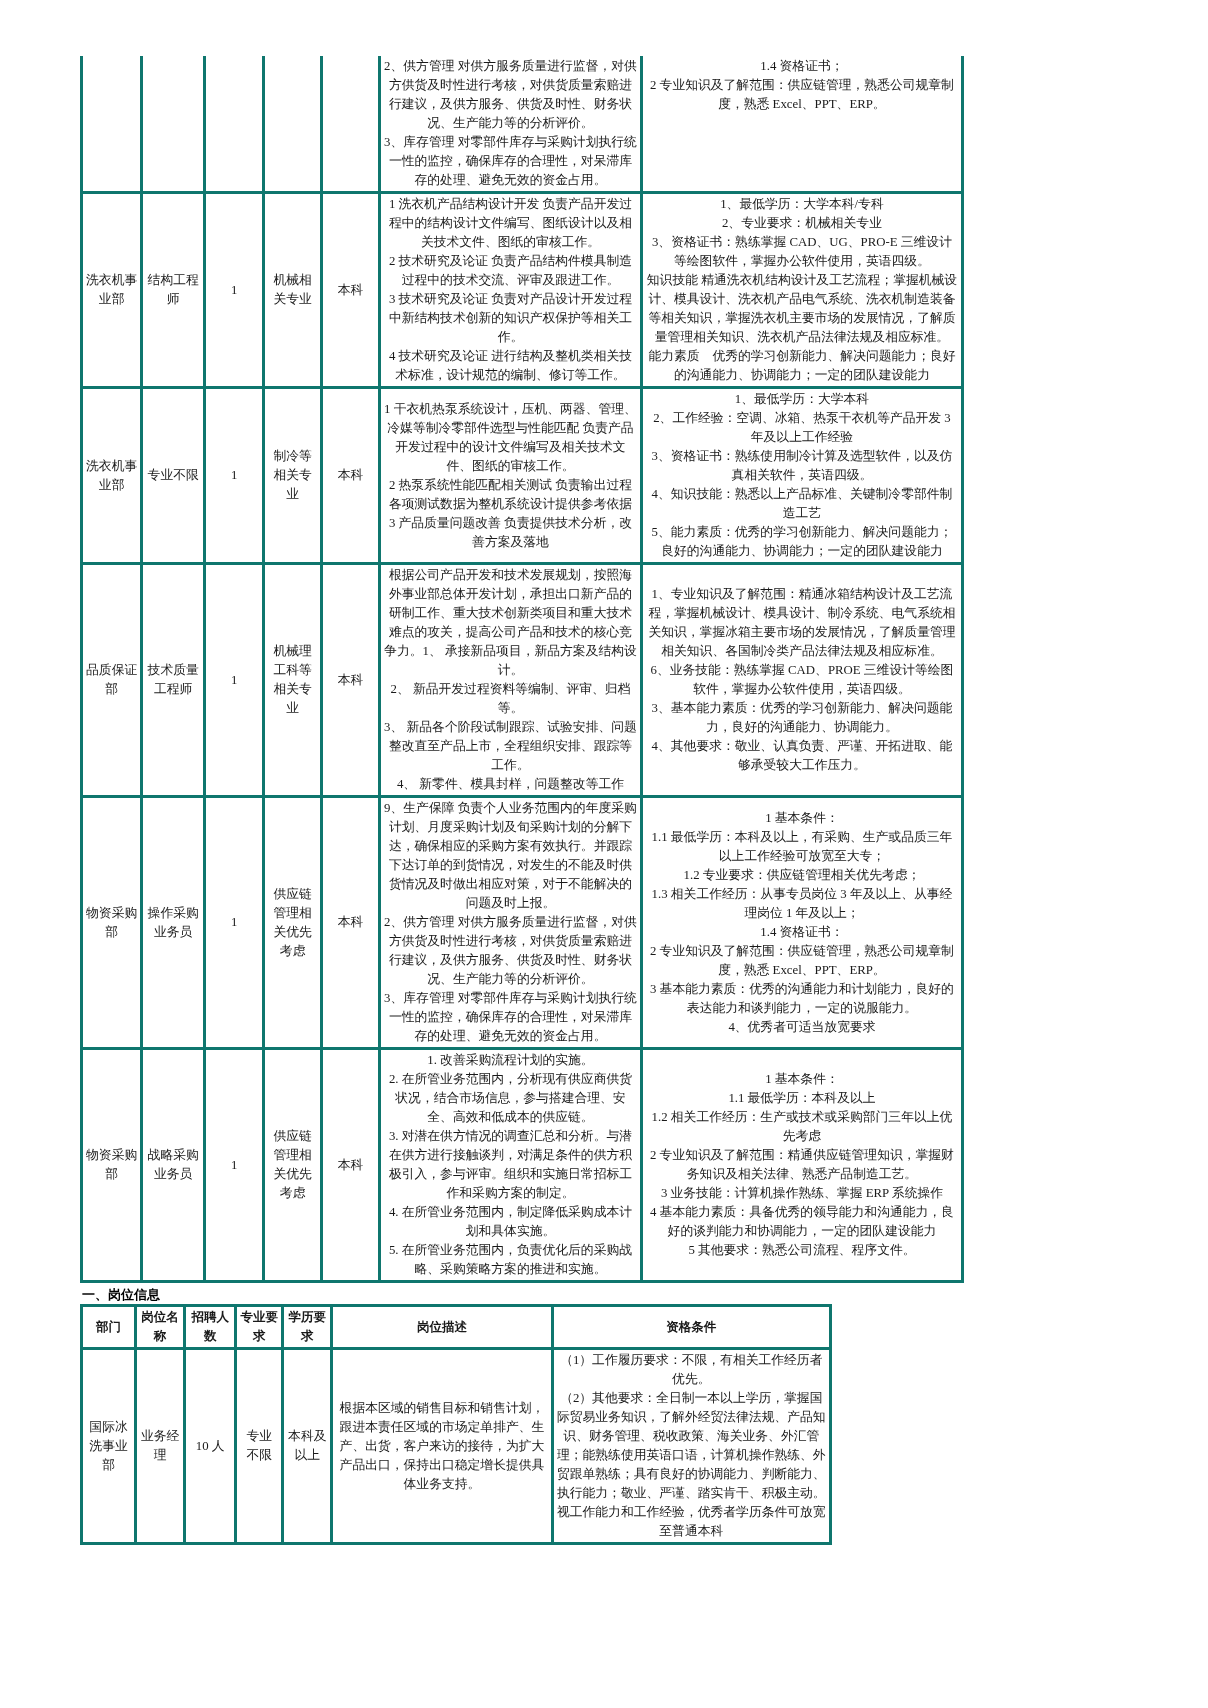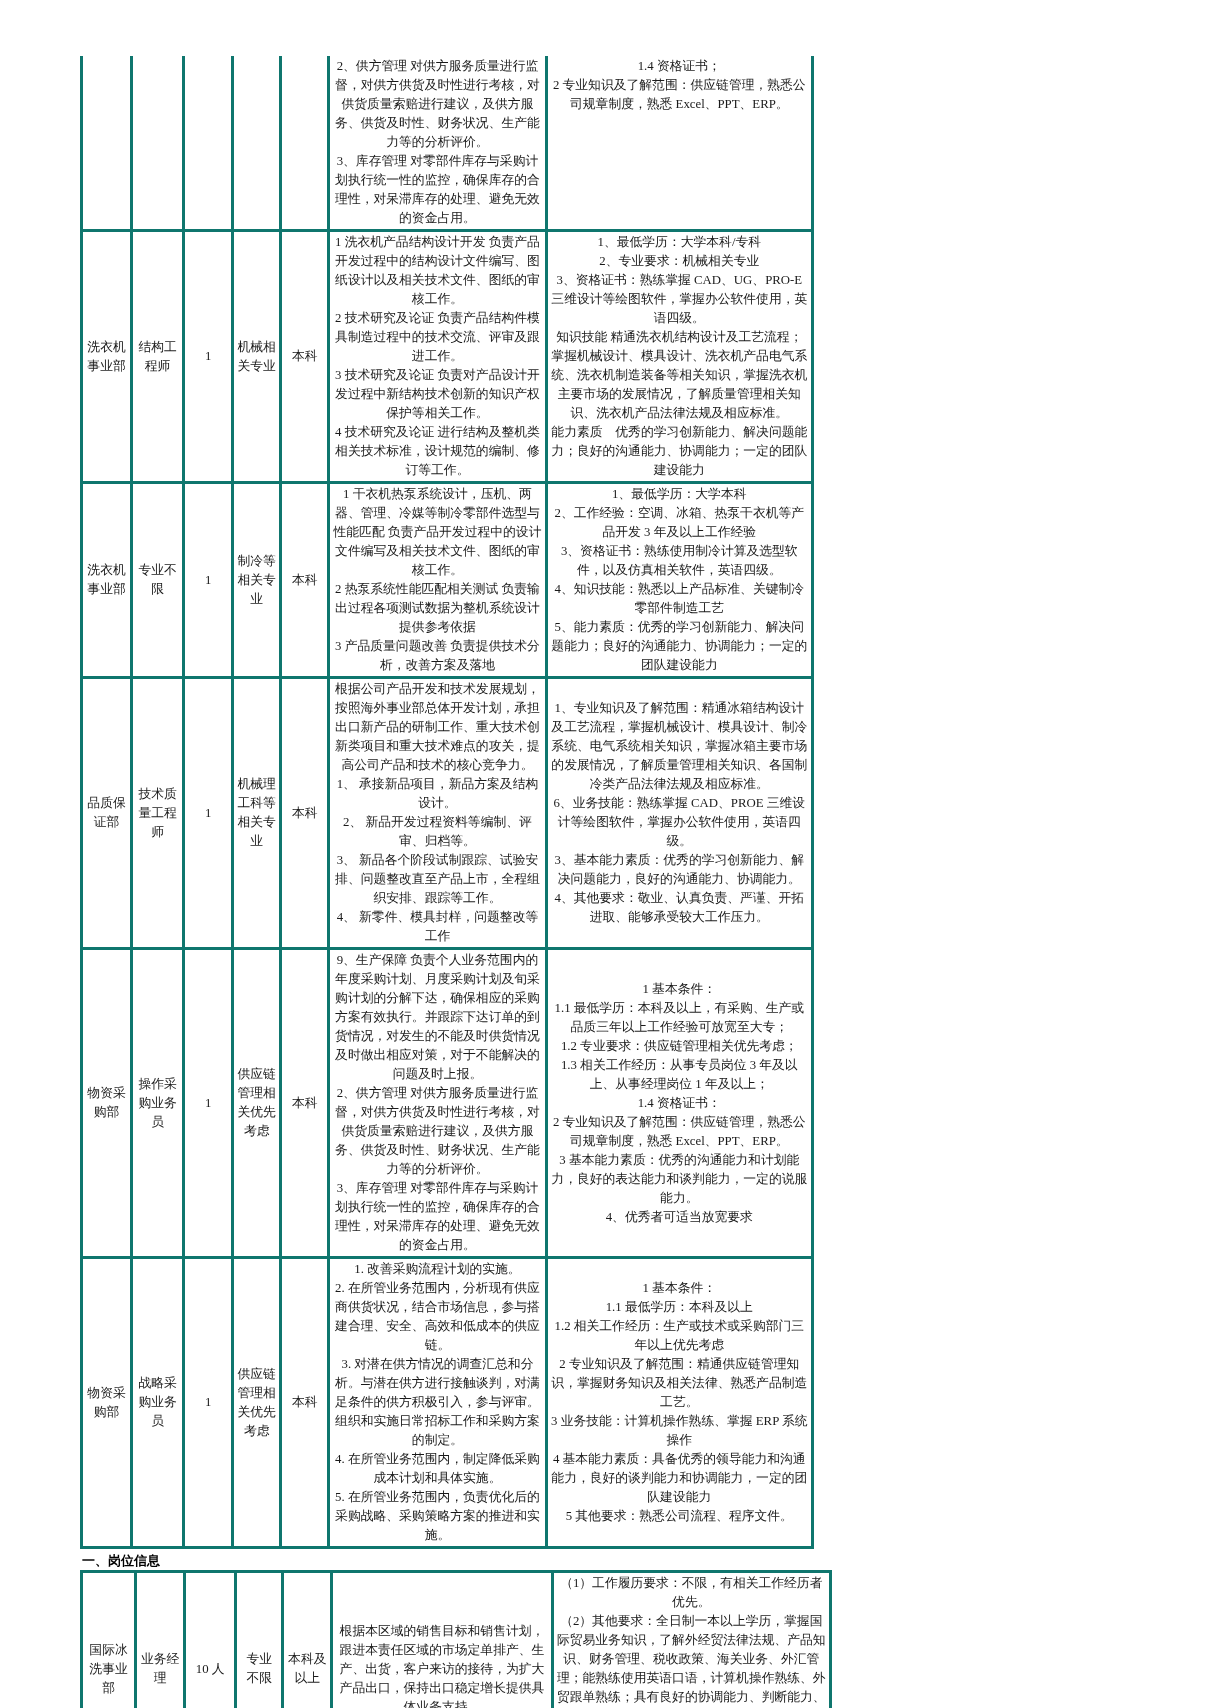--- a/index.html
+++ b/index.html
@@ -11,21 +11,21 @@
   .sheet{position:absolute;left:80px;top:56px;width:1100px;}
   table{border-collapse:collapse;table-layout:fixed;background:#fff;}
   td,th{
     border:3px solid #0f766e;
     vertical-align:middle;text-align:center;
     padding:1px 3px;line-height:19px;
     overflow:hidden;word-break:break-all;
   }
   .p{margin:0;text-align:center;}
   
-  .t-upper{width:734px;}
+  .t-upper{width:884px;}
   .t-upper, .t-upper tr:first-child td{border-top:none;}
   
   .t-lower{width:752px;border:2px solid #000;margin-top:2px;}
   .t-lower th{font-family:"Liberation Sans","DejaVu Sans",sans-serif;font-weight:bold;font-size:12.5px;}
   .section-title{
     font-family:"Liberation Sans","DejaVu Sans",sans-serif;
     font-weight:bold;font-size:13px;color:#000;
     margin:4px 0 2px 2px;line-height:15px;
   }
   .v-top{vertical-align:top;}
@@ -180,20 +180,29 @@
       <col style="width:54px">
         <col style="width:49px">
         <col style="width:51px">
       <col style="width:47px">
         <col style="width:49px">
         <col style="width:220px">
         <col style="width:278px">
     </colgroup>
 
     <tbody>
+        <tr style="height:43px">
+      <th>部门</th>
+      <th>岗位名称</th>
+      <th>招聘人数</th>
+      <th>专业要求</th>
+      <th>学历要求</th>
+      <th>岗位描述</th>
+      <th>资格条件</th>
+    </tr>
 
     <tr style="height:126px">
       <td>国际冰洗事业部</td>
       <td>业务经理</td>
       <td>10 人</td>
       <td>专业不限</td>
       <td>本科及以上</td>
       <td>
         <div class="p">根据本区域的销售目标和销售计划，跟进本责任区域的市场定单排产、生产、出货，客户来访的接待，为扩大产品出口，保持出口稳定增长提供具体业务支持。</div>
       </td>

